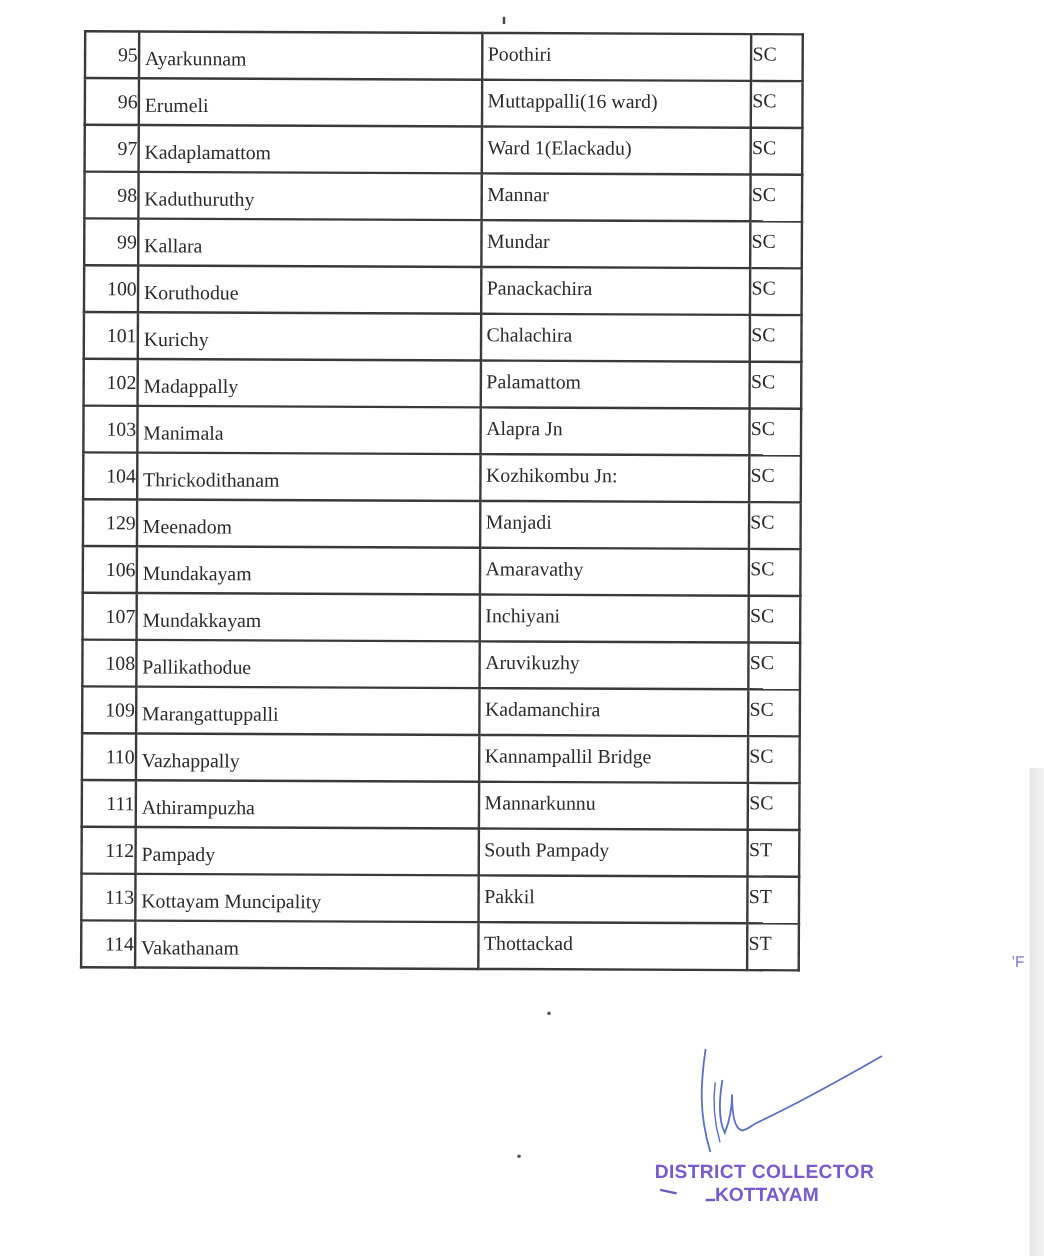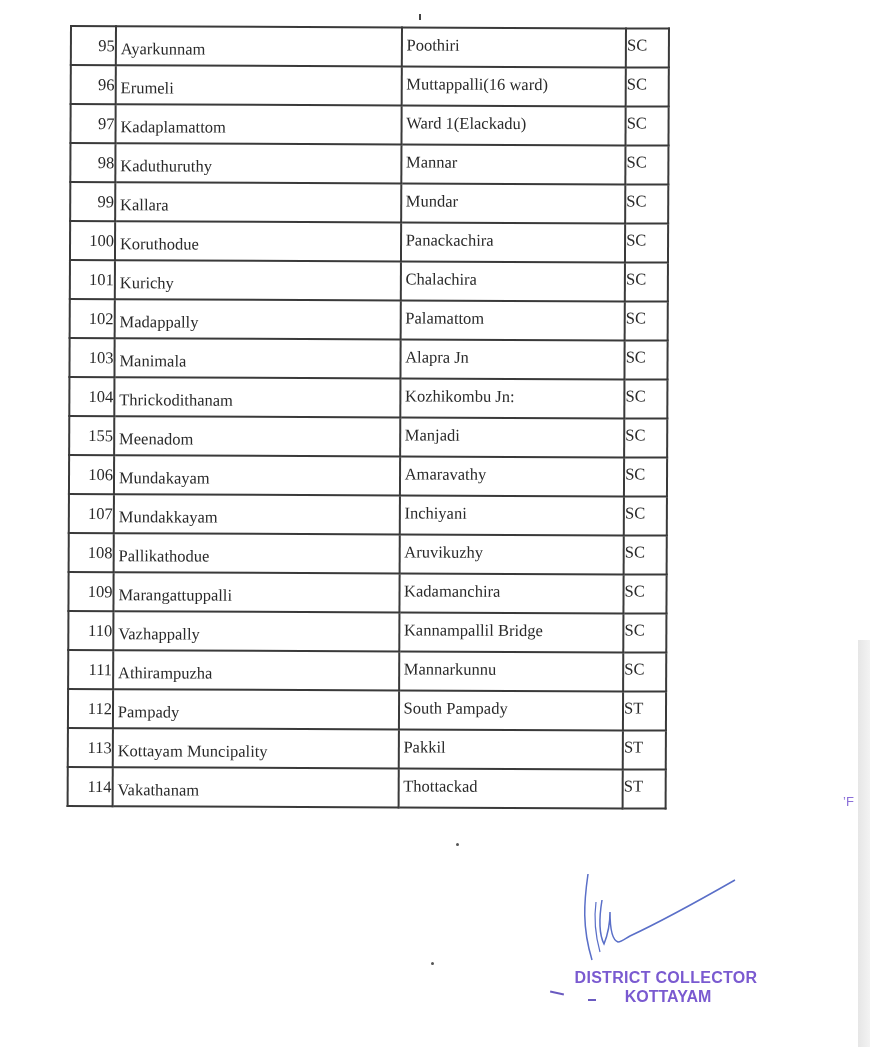--- a/index.html
+++ b/index.html
@@ -58,21 +58,21 @@
 
     .signature {
       position: absolute;
       left: 570px;
       top: 872px;
       width: 180px;
       height: 90px;
     }
     .stamp {
       position: absolute;
-      left: 571px;
+      left: 542px;
       top: 968px;
       font-family: "Liberation Sans", sans-serif;
       color: #7a5ad0;
       font-weight: bold;
       font-size: 16px;
       line-height: 19px;
       text-align: center;
       width: 190px;
     }
     .stamp .line1 { letter-spacing: 0.3px; }
@@ -172,21 +172,21 @@
         <td class="col-loc"><span>Alapra Jn</span></td>
         <td class="col-cat"><span>SC</span></td>
       </tr>
       <tr>
         <td class="col-no"><span>104</span></td>
         <td class="col-name"><span>Thrickodithanam</span></td>
         <td class="col-loc"><span>Kozhikombu Jn:</span></td>
         <td class="col-cat"><span>SC</span></td>
       </tr>
       <tr>
-        <td class="col-no"><span>155</span></td>
+        <td class="col-no"><span>129</span></td>
         <td class="col-name"><span>Meenadom</span></td>
         <td class="col-loc"><span>Manjadi</span></td>
         <td class="col-cat"><span>SC</span></td>
       </tr>
       <tr>
         <td class="col-no"><span>106</span></td>
         <td class="col-name"><span>Mundakayam</span></td>
         <td class="col-loc"><span>Amaravathy</span></td>
         <td class="col-cat"><span>SC</span></td>
       </tr>

